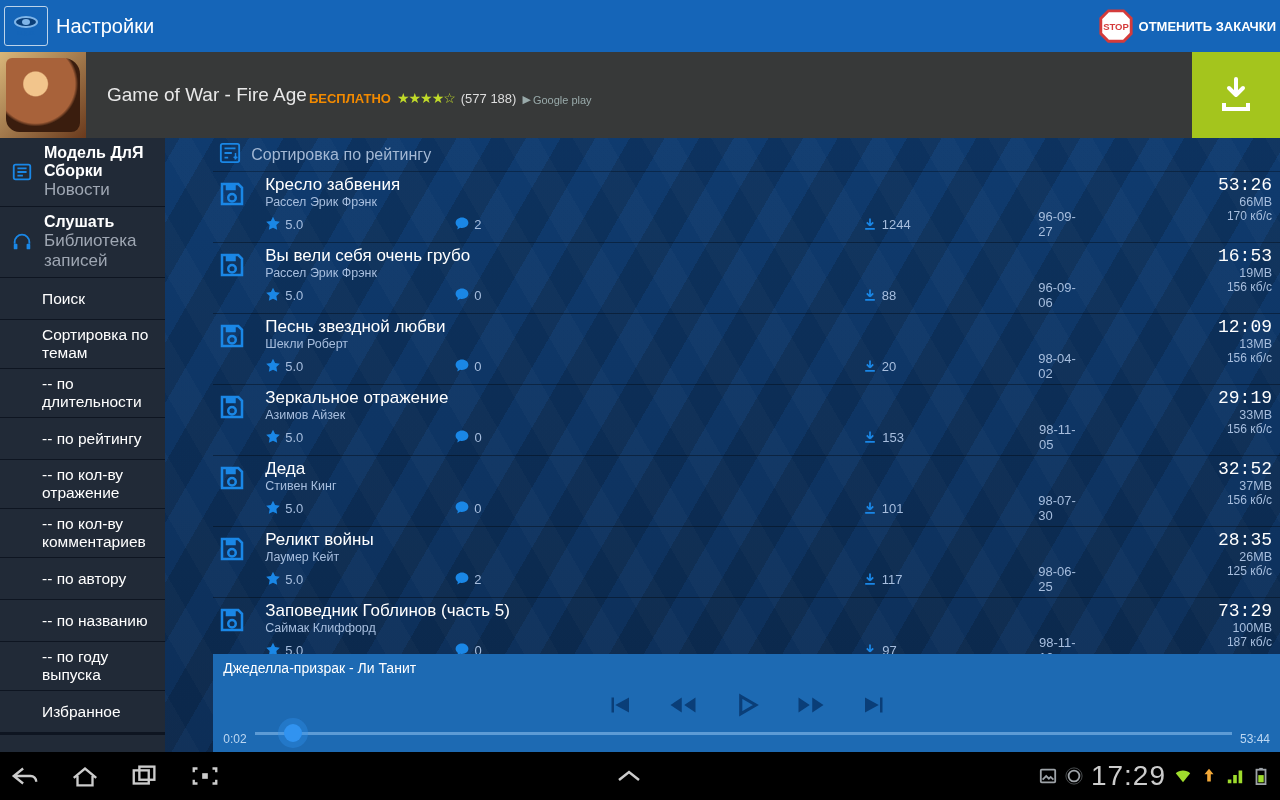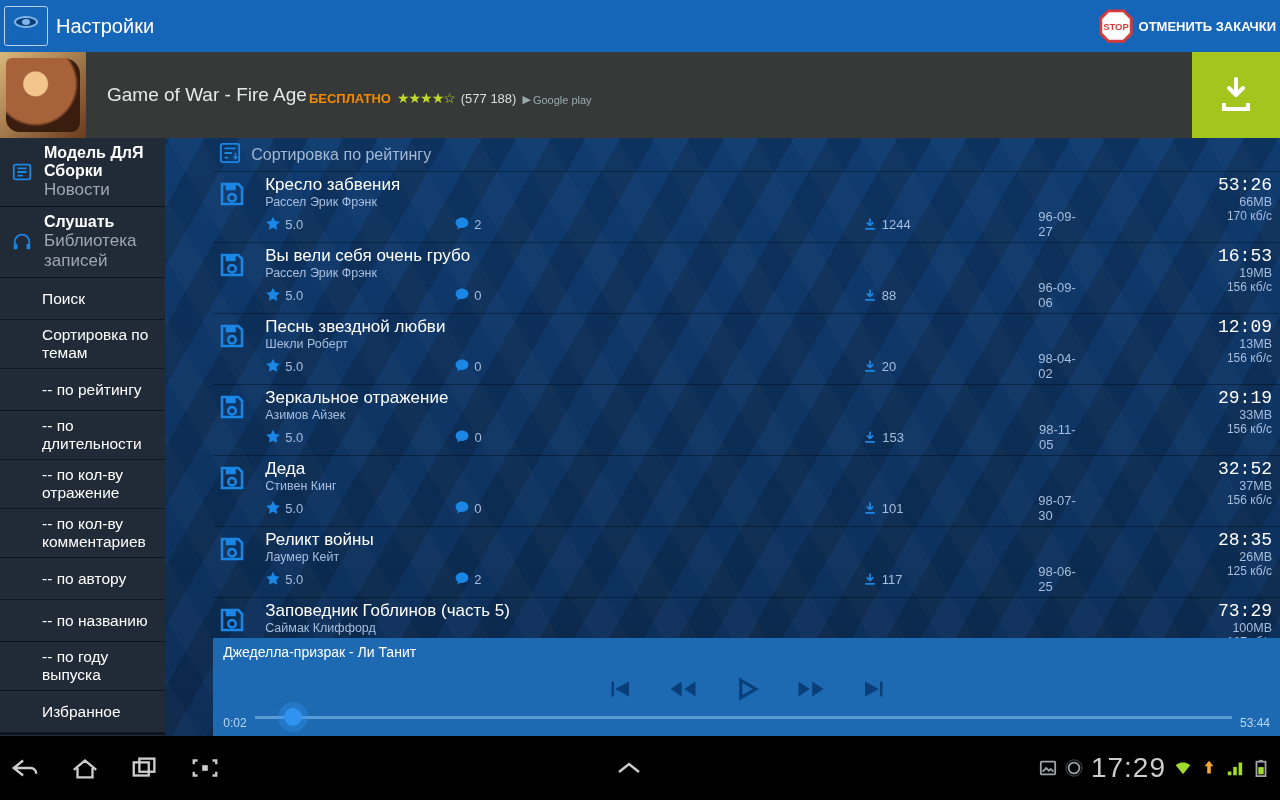--- a/index.html
+++ b/index.html
@@ -66,21 +66,21 @@
 .meta svg { width:16px; height:16px; color:#1a87e6; }
 
 .player { height:98px; background:#1d6ab3; position:relative; z-index:2; display:flex; flex-direction:column; }
 .player .ptitle { padding:6px 10px 2px 10px; font-size:14px; color:#fff; }
 .player .controls { flex:1; display:flex; align-items:center; justify-content:center; gap:34px; }
 .player .controls svg { width:30px; height:30px; color:#0a3e78; cursor:pointer; }
 .player .progress { display:flex; align-items:flex-start; gap:8px; padding:0 10px 6px 10px; font-size:12px; color:#bcd7f2; }
 .player .track { flex:1; height:3px; background:#5d9bd5; position:relative; }
 .player .thumb { position:absolute; left:3%; top:-8px; width:18px; height:18px; border-radius:50%; background:#3193f0; box-shadow:0 0 0 6px rgba(49,147,240,.35); }
 
-.navbar { height:64px; background:#000; display:flex; align-items:center; padding:0 10px;border-radius:11px; }
+.navbar { height:48px; background:#000; display:flex; align-items:center; padding:0 10px;border-radius:11px; }
 .navbar .nleft { display:flex; gap:30px; align-items:center; }
 .navbar .nleft svg { width:30px; height:26px; color:#ccc; cursor:pointer; }
 .navbar .ncenter { flex:1; display:flex; justify-content:center; }
 .navbar .ncenter svg { width:26px; height:14px; color:#ccc; }
 .navbar .nright { display:flex; align-items:center; gap:8px; color:#ccc; }
 .nright .clock { font-size:28px; letter-spacing:1px; }
 .nright svg { width:18px; height:18px; color:#9ea3a8; }
 .nright svg.grn { color:#9fdc2d; }
 .nright svg.org { color:#f2a838; }
 </style>
@@ -156,26 +156,26 @@
             <div class="t1">Поиск</div>
           </div>
         </div>
         <div class="srow noicon sub">
           <div class="titles">
             <div class="t1">Сортировка по темам</div>
           </div>
         </div>
         <div class="srow noicon sub">
           <div class="titles">
+            <div class="t1">-- по длительности</div>
+          </div>
+        </div>
+        <div class="srow noicon sub">
+          <div class="titles">
             <div class="t1">-- по рейтингу</div>
-          </div>
-        </div>
-        <div class="srow noicon sub">
-          <div class="titles">
-            <div class="t1">-- по длительности</div>
           </div>
         </div>
         <div class="srow noicon sub">
           <div class="titles">
             <div class="t1">-- по кол-ву отражение</div>
           </div>
         </div>
         <div class="srow noicon sub">
           <div class="titles">
             <div class="t1">-- по кол-ву комментариев</div>

